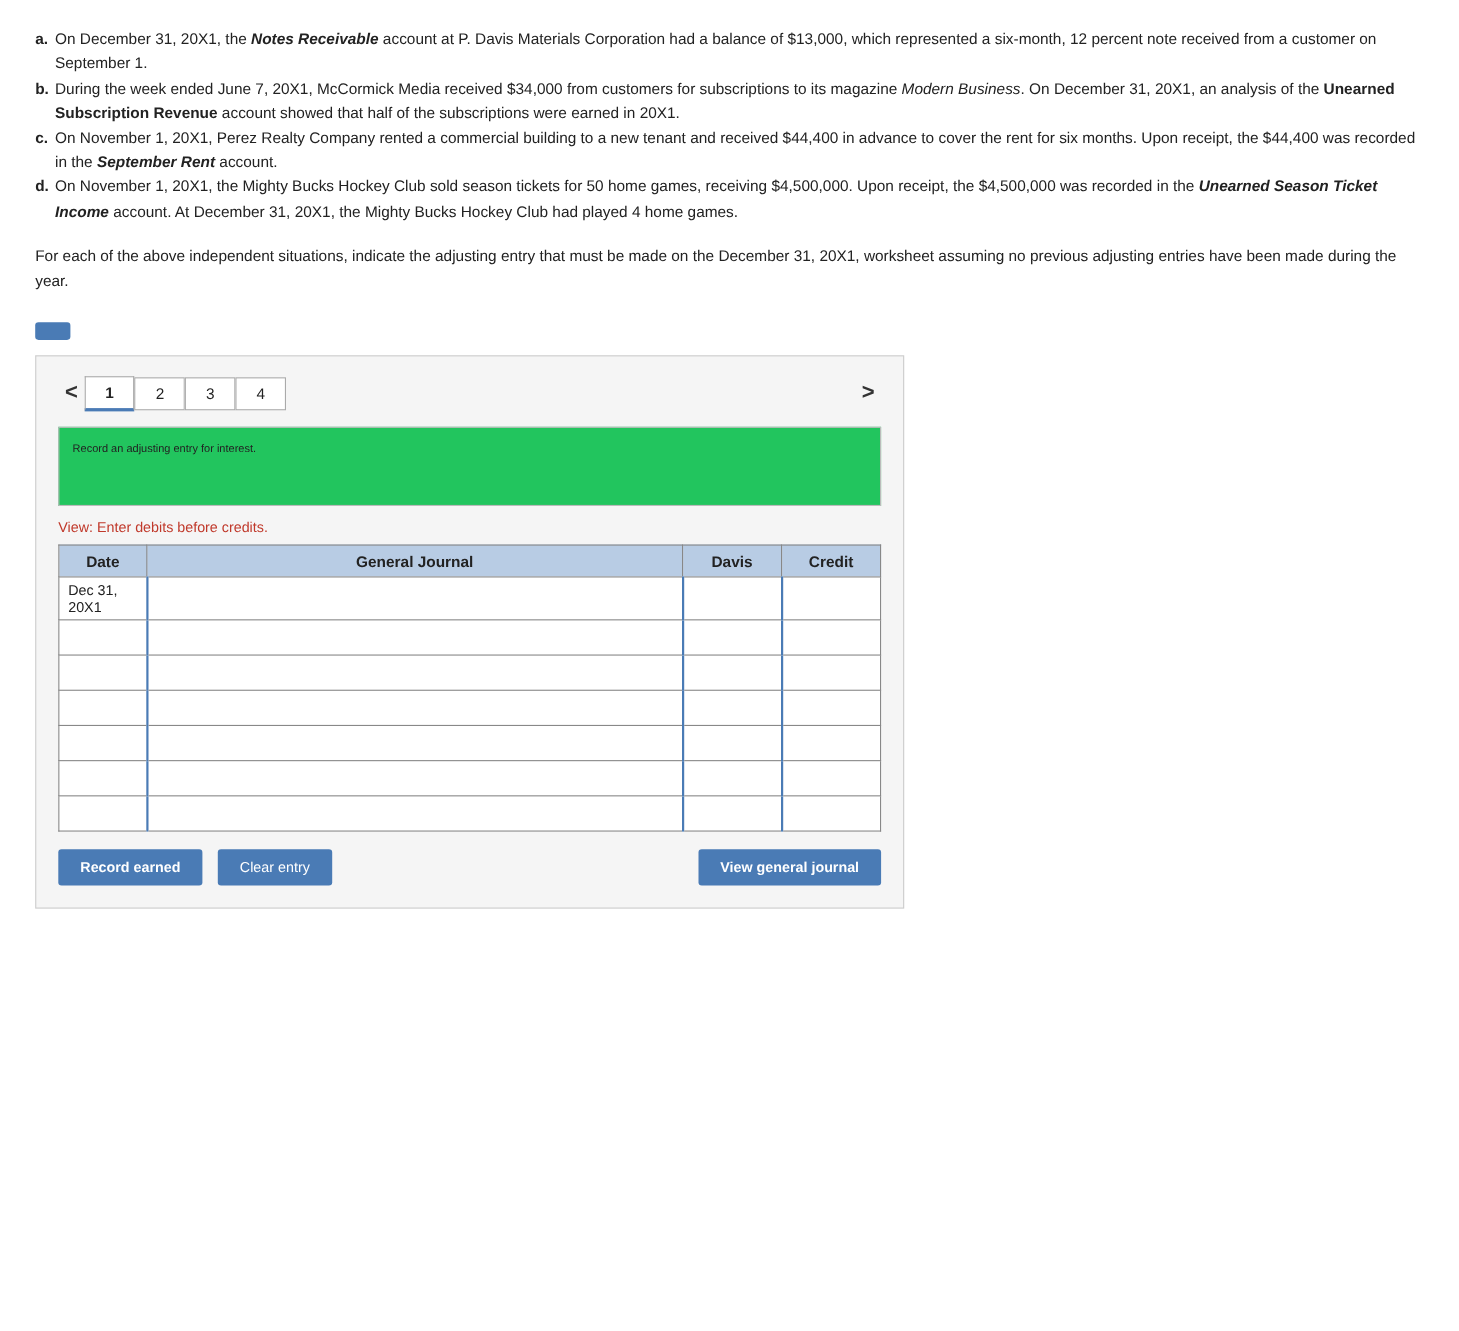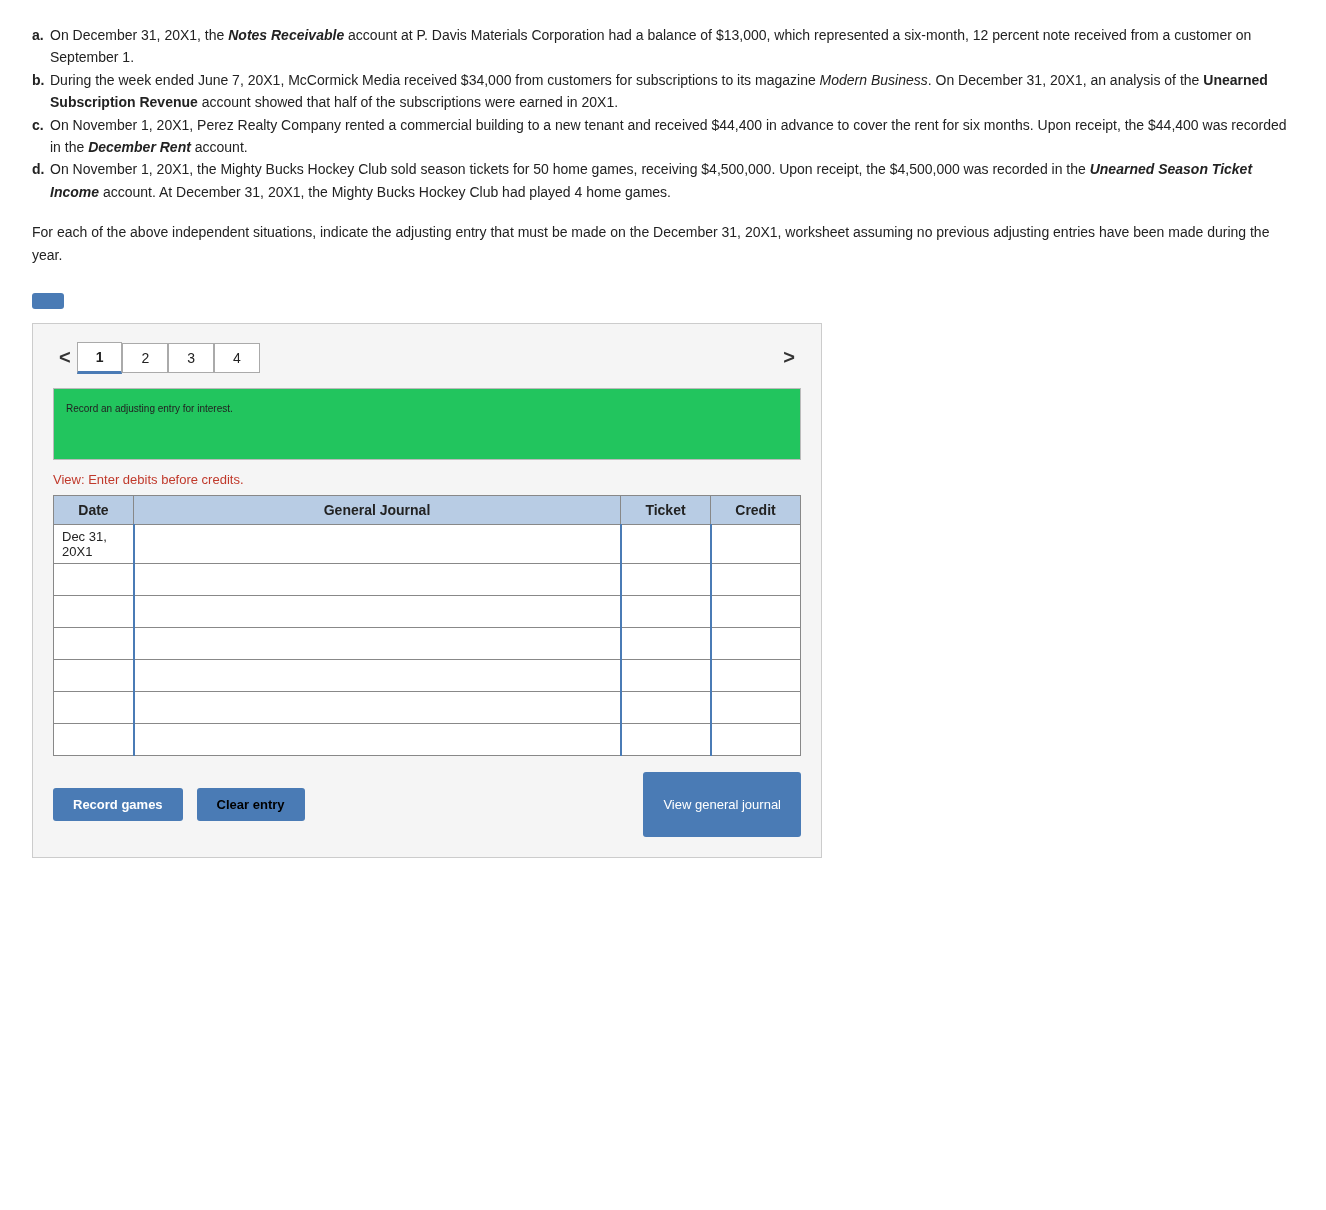--- a/index.html
+++ b/index.html
@@ -142,36 +142,36 @@
       color: #fff;
       border: none;
       padding: 9px 20px;
       font-size: 13px;
       font-weight: 600;
       cursor: pointer;
       border-radius: 3px;
     }
     .btn-clear {
       background: #4a7bb5;
-      color: #000000;
+      color: #ffffff;
       border: none;
       padding: 9px 20px;
       font-size: 13px;
+      font-weight: 400;
+      cursor: pointer;
+      border-radius: 3px;
+      text-align: center;
+    }
+    .btn-view-journal {
+      background: #4a7bb5;
+      color: #fff;
+      border: none;
+      padding: 9px 20px;
+      font-size: 13px;
       font-weight: 700;
-      cursor: pointer;
-      border-radius: 3px;
-      text-align: center;
-    }
-    .btn-view-journal {
-      background: #4a7bb5;
-      color: #fff;
-      border: none;
-      padding: 25px 20px;
-      font-size: 13px;
-      font-weight: 400;
       cursor: pointer;
       border-radius: 3px;
       margin-left: auto;
     }
   </style>
 </head>
 <body>
 
 
 
@@ -184,21 +184,21 @@
   </div>
   <div class="item">
     <span class="label">b.</span>
     <span>
       During the week ended June 7, 20X1, McCormick Media received $34,000 from customers for subscriptions to its magazine <em>Modern Business</em>. On December 31, 20X1, an analysis of the <strong>Unearned Subscription Revenue</strong> account showed that half of the subscriptions were earned in 20X1.
     </span>
   </div>
   <div class="item">
     <span class="label">c.</span>
     <span>
-      On November 1, 20X1, Perez Realty Company rented a commercial building to a new tenant and received $44,400 in advance to cover the rent for six months. Upon receipt, the $44,400 was recorded in the <strong><em>December Rent</em></strong> account.
+      On November 1, 20X1, Perez Realty Company rented a commercial building to a new tenant and received $44,400 in advance to cover the rent for six months. Upon receipt, the $44,400 was recorded in the <strong><em>September Rent</em></strong> account.
     </span>
   </div>
   <div class="item">
     <span class="label">d.</span>
     <span>
       On November 1, 20X1, the Mighty Bucks Hockey Club sold season tickets for 50 home games, receiving $4,500,000. Upon receipt, the $4,500,000 was recorded in the <strong><em>Unearned Season Ticket Income</em></strong> account. At December 31, 20X1, the Mighty Bucks Hockey Club had played 4 home games.
     </span>
   </div>
 </div>
 
@@ -221,21 +221,21 @@
     <span>Record an adjusting entry for interest.</span>
   </div>
 
   <p class="note-text">View: Enter debits before credits.</p>
 
   <table class="journal-table">
     <thead>
       <tr>
         <th class="date-col">Date</th>
         <th class="journal-col">General Journal</th>
-        <th class="debit-col">Ticket</th>
+        <th class="debit-col">Davis</th>
         <th class="credit-col">Credit</th>
       </tr>
     </thead>
     <tbody>
       <tr>
         <td class="date-cell">Dec 31,<br>20X1</td>
         <td class="blue-border-left"><input type="text" style=""></td>
         <td class="blue-border-left"><input type="text" style=""></td>
         <td class="blue-border-left"><input type="text" style=""></td>
       </tr>
@@ -272,20 +272,20 @@
       <tr>
         <td class="date-cell"></td>
         <td class="blue-border-left"><input type="text" style=""></td>
         <td class="blue-border-left"><input type="text" style=""></td>
         <td class="blue-border-left"><input type="text" style=""></td>
       </tr>
     </tbody>
   </table>
 
   <div class="btn-row">
-    <button class="btn-record">Record games</button>
+    <button class="btn-record">Record earned</button>
     <button class="btn-clear">Clear entry</button>
     <button class="btn-view-journal">View general journal</button>
   </div>
 </div>
 
 
 
 
 </body></html>

